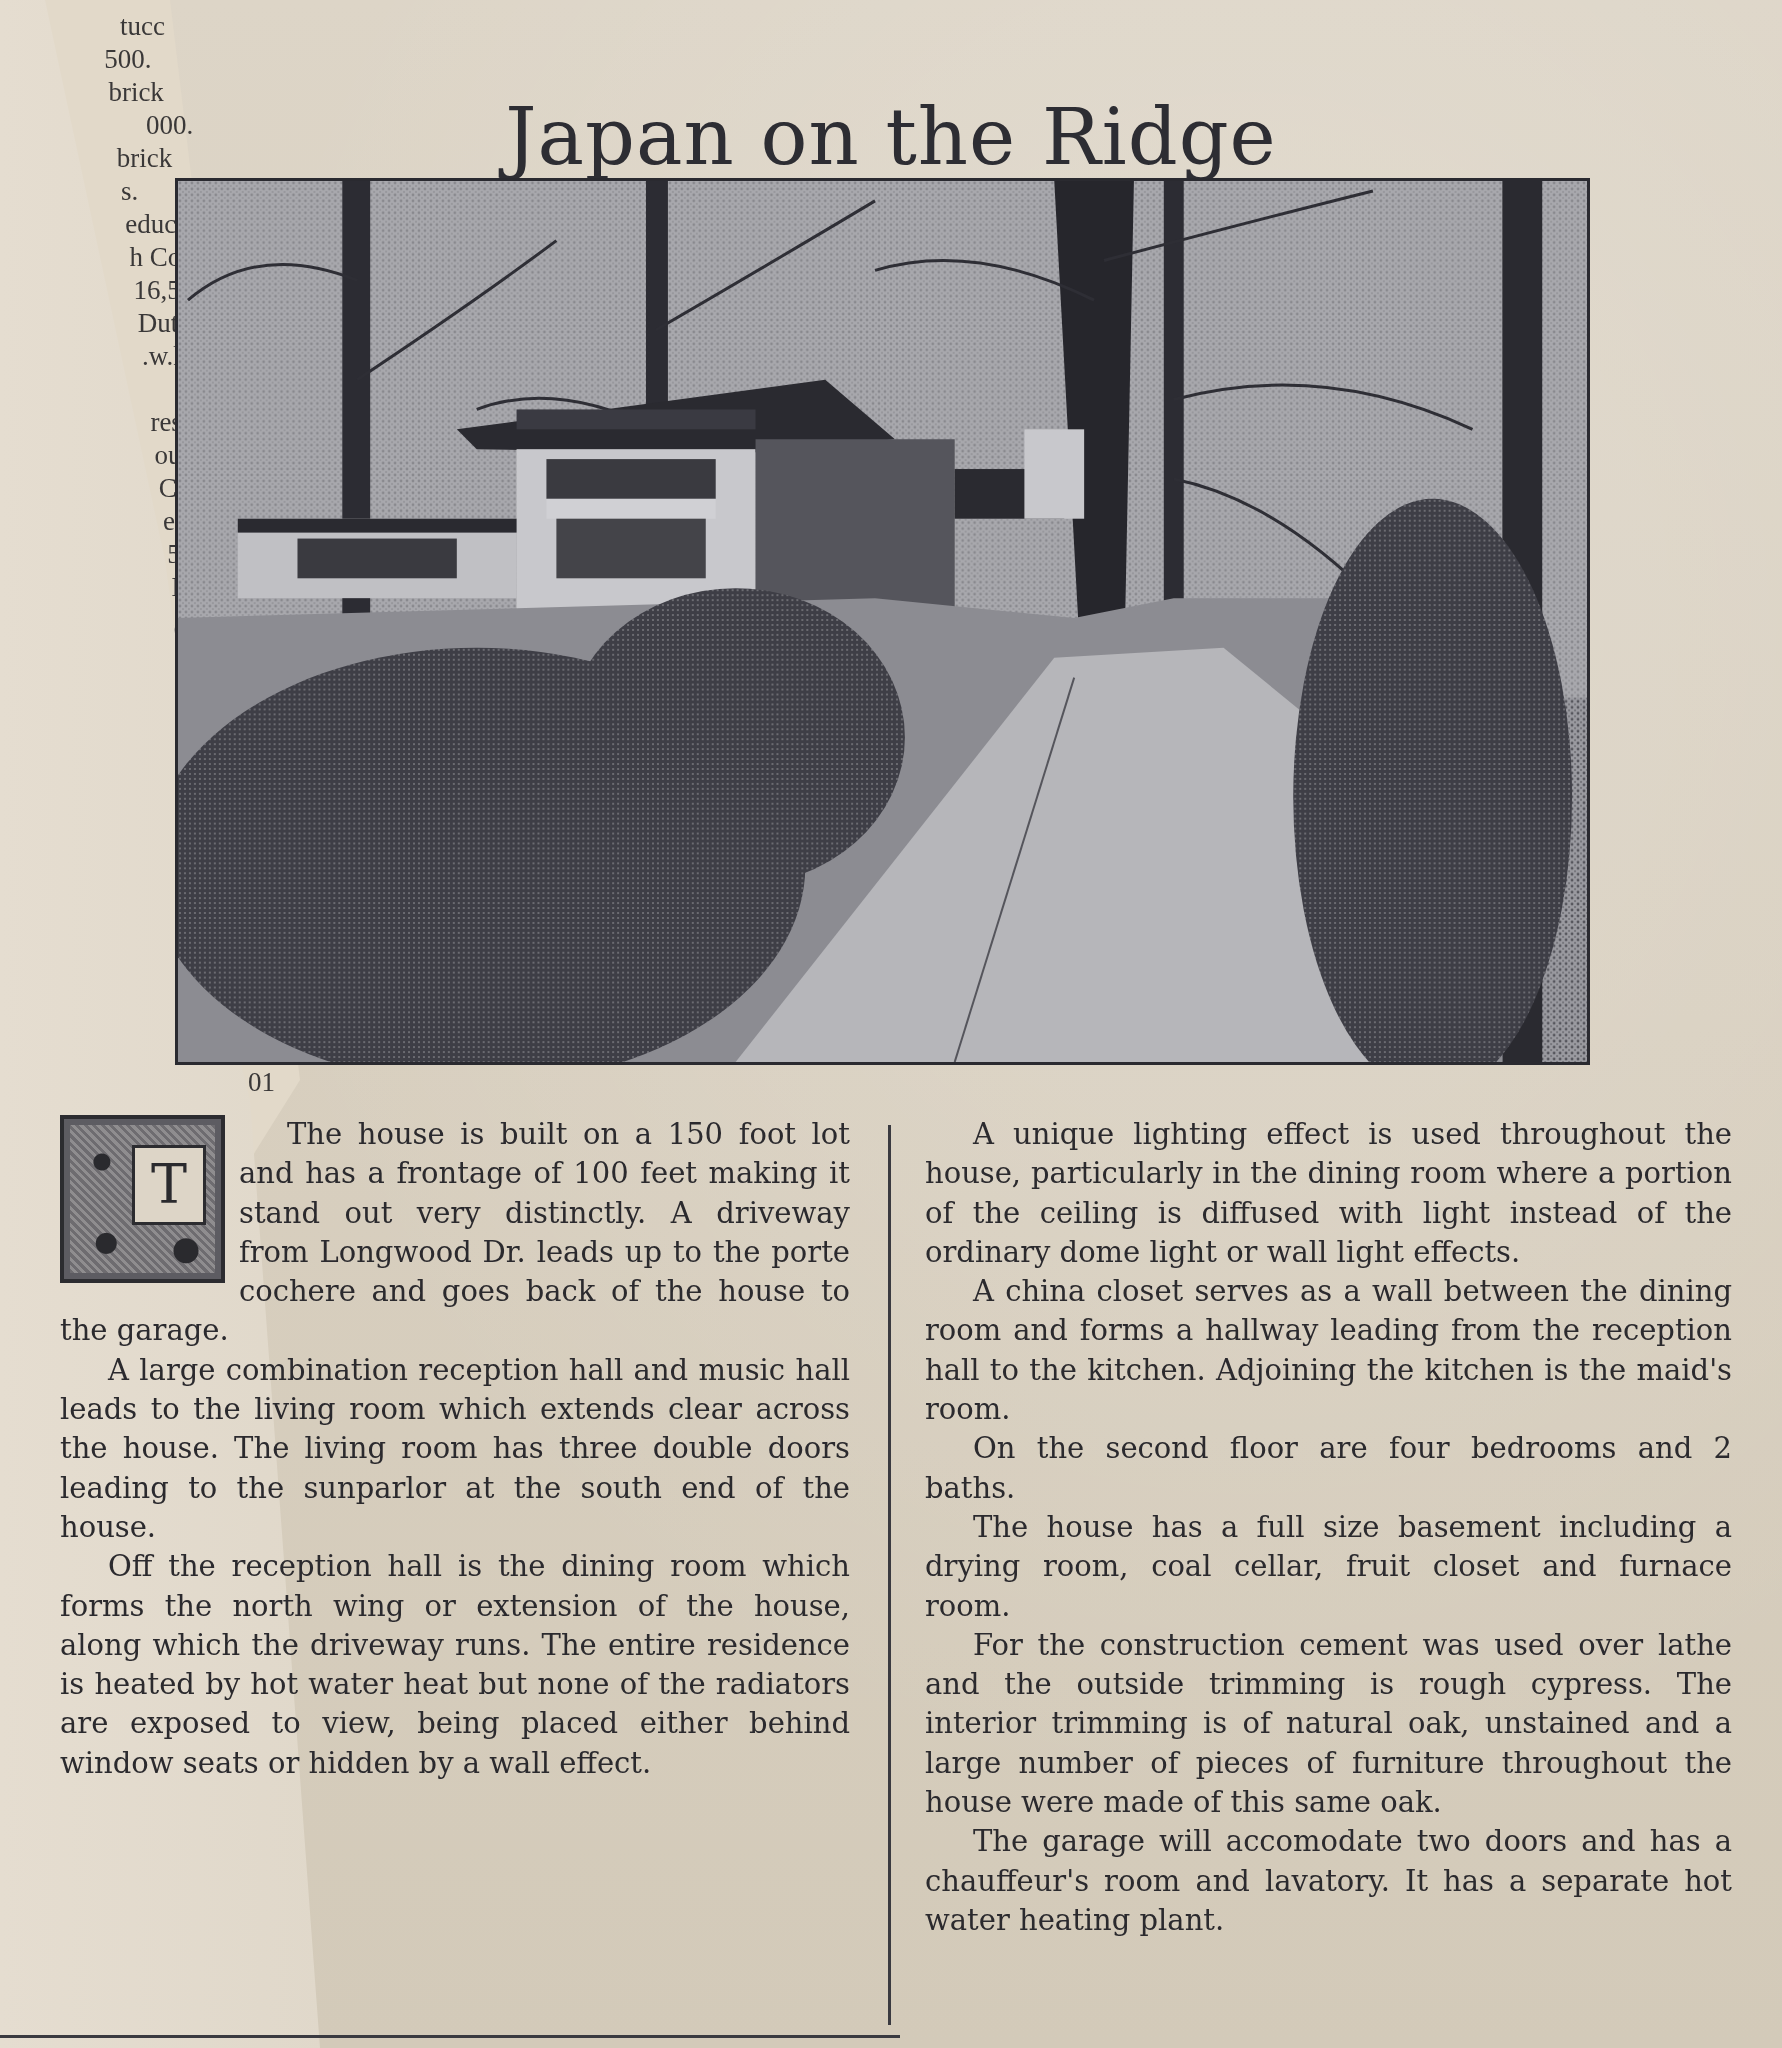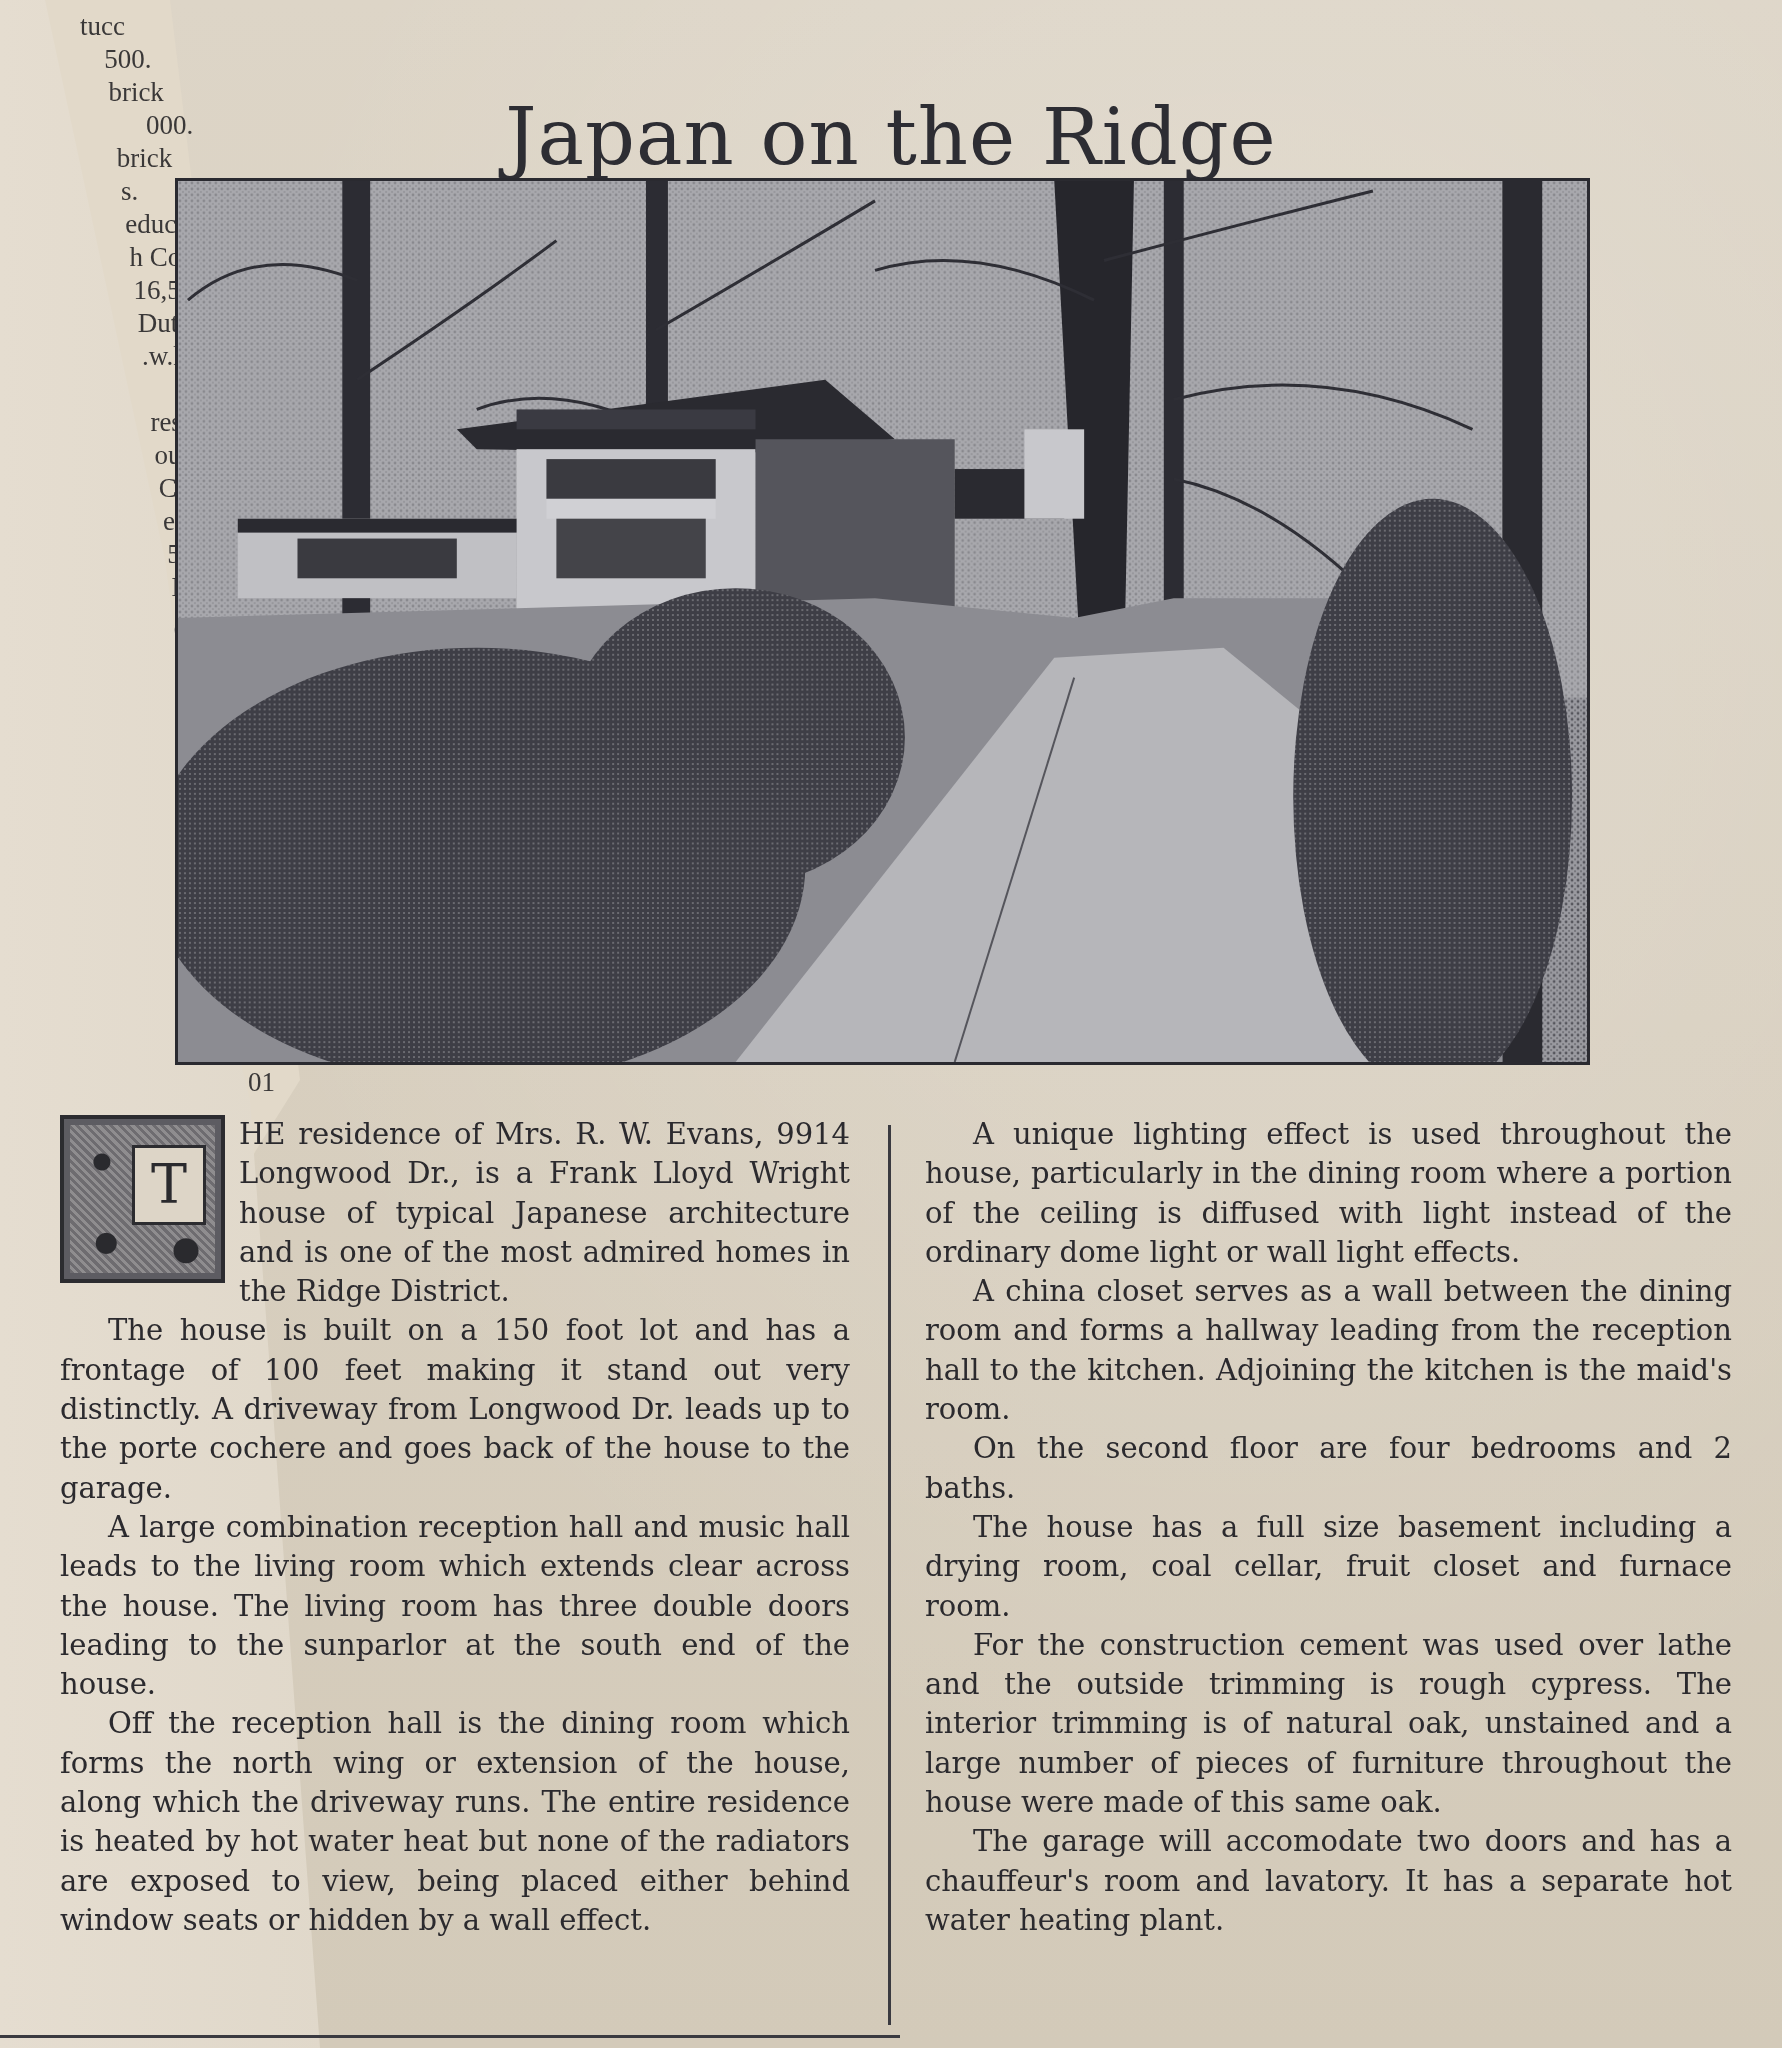--- a/index.html
+++ b/index.html
@@ -79,21 +79,21 @@
     }
   </style>
 </head>
 <body>
 
 <div class="paper"></div>
 
 <div class="flap-under"></div>
 <div class="flap-shadow"></div>
 <div class="flap-text" id="flapText">
-    <span style="margin-left: 40px;">tucc</span>
+    <span style="margin-left: 80px;">tucc</span>
     <span style="margin-left: 64.2px;">500.</span>
     <span style="margin-left: 68.4px;">brick</span>
     <span style="margin-left: 106px;">000.</span>
     <span style="margin-left: 76.8px;">brick</span>
     <span style="margin-left: 81px;">s.</span>
     <span style="margin-left: 85.2px;">educed</span>
     <span style="margin-left: 89.4px;">h Col.</span>
     <span style="margin-left: 93.6px;">16,500.</span>
     <span style="margin-left: 97.8px;">Dutch</span>
     <span style="margin-left: 102px;">.w.ht.</span>
@@ -180,21 +180,20 @@
     <ellipse cx="560" cy="560" rx="170" ry="150" fill="url(#dark)"></ellipse>
     <ellipse cx="1260" cy="620" rx="140" ry="300" fill="url(#dark)"></ellipse>
   </svg>
 </div>
 
 <div class="col col-left">
   <div class="dropcap">
     <div class="orn"></div>
     <div class="letterbox">T</div>
   </div>
-  <p class="first">HE residence of Mrs. R. W. Evans, 9914 Longwood Dr., is a Frank Lloyd Wright house of typical Japanese architecture and is one of the most admired homes in the Ridge District.</p>
   <p>The house is built on a 150 foot lot and has a frontage of 100 feet making it stand out very distinctly. A driveway from Longwood Dr. leads up to the porte cochere and goes back of the house to the garage.</p>
   <p>A large combination reception hall and music hall leads to the living room which extends clear across the house. The living room has three double doors leading to the sunparlor at the south end of the house.</p>
   <p>Off the reception hall is the dining room which forms the north wing or extension of the house, along which the driveway runs. The entire residence is heated by hot water heat but none of the radiators are exposed to view, being placed either behind window seats or hidden by a wall effect.</p>
 </div>
 
 <div class="divider"></div>
 
 <div class="col col-right">
   <p>A unique lighting effect is used throughout the house, particularly in the dining room where a portion of the ceiling is diffused with light instead of the ordinary dome light or wall light effects.</p>
   <p>A china closet serves as a wall between the dining room and forms a hallway leading from the reception hall to the kitchen. Adjoining the kitchen is the maid's room.</p>

